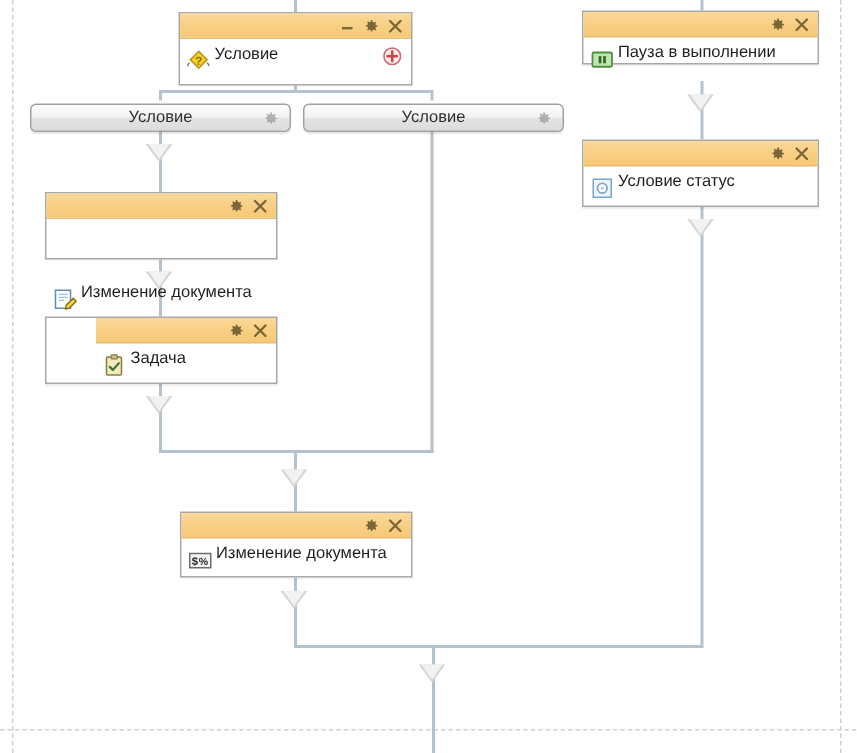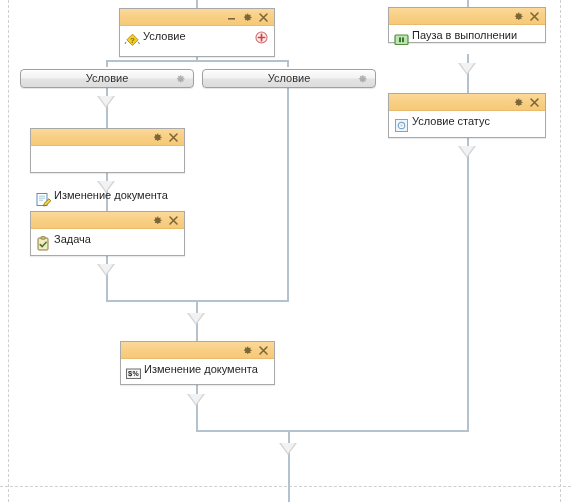--- a/index.html
+++ b/index.html
@@ -282,21 +282,21 @@
         <svg width="17" height="17" viewBox="0 0 17 17">
           <rect x="2" y="2.5" width="10" height="12" fill="#ffffff" stroke="#5b8fb9" stroke-width="1"></rect>
           <path d="M4 5.2h6M4 7.2h6M4 9.2h4" stroke="#9dc3dd" stroke-width="0.9"></path>
           <path d="M9.2 12.4l4.6-4.6 2 2-4.6 4.6-2.6.6z" fill="#f6d24a" stroke="#8a6a10" stroke-width="0.9" stroke-linejoin="round"></path>
         </svg>
       </span>
       <span class="block-title">Изменение документа</span>
     </div>
   </div>
 
-  <div class="block" style="left:30px; top:211px; width:155px; height:45px;">
+  <div class="block" style="left:30px; top:211px; width:155px; height:45px;padding-left:33px;">
     <div class="block-head">
       <span class="head-btn">
         <svg width="11" height="11" viewBox="0 0 24 24" fill="#7a6636">
           <path d="M12 8a4 4 0 100 8 4 4 0 000-8zm0 6a2 2 0 110-4 2 2 0 010 4z"></path>
           <path d="M21 13v-2l-2.3-.4a6.9 6.9 0 00-.8-1.9l1.3-1.9-1.4-1.4-1.9 1.3a6.9 6.9 0 00-1.9-.8L13.6 3h-2l-.4 2.3a6.9 6.9 0 00-1.9.8L7.4 4.8 6 6.2l1.3 1.9a6.9 6.9 0 00-.8 1.9L4.2 10.4v2l2.3.4c.2.7.5 1.3.8 1.9l-1.3 1.9 1.4 1.4 1.9-1.3c.6.4 1.2.6 1.9.8l.4 2.3h2l.4-2.3c.7-.2 1.3-.5 1.9-.8l1.9 1.3 1.4-1.4-1.3-1.9c.4-.6.6-1.2.8-1.9L21 13z"></path>
         </svg>
       </span>
       <span class="head-btn">
         <svg width="11" height="11" viewBox="0 0 12 12">
           <path d="M2.2 2.2l7.6 7.6M9.8 2.2l-7.6 7.6" stroke="#7a6636" stroke-width="1.7" stroke-linecap="round"></path>

